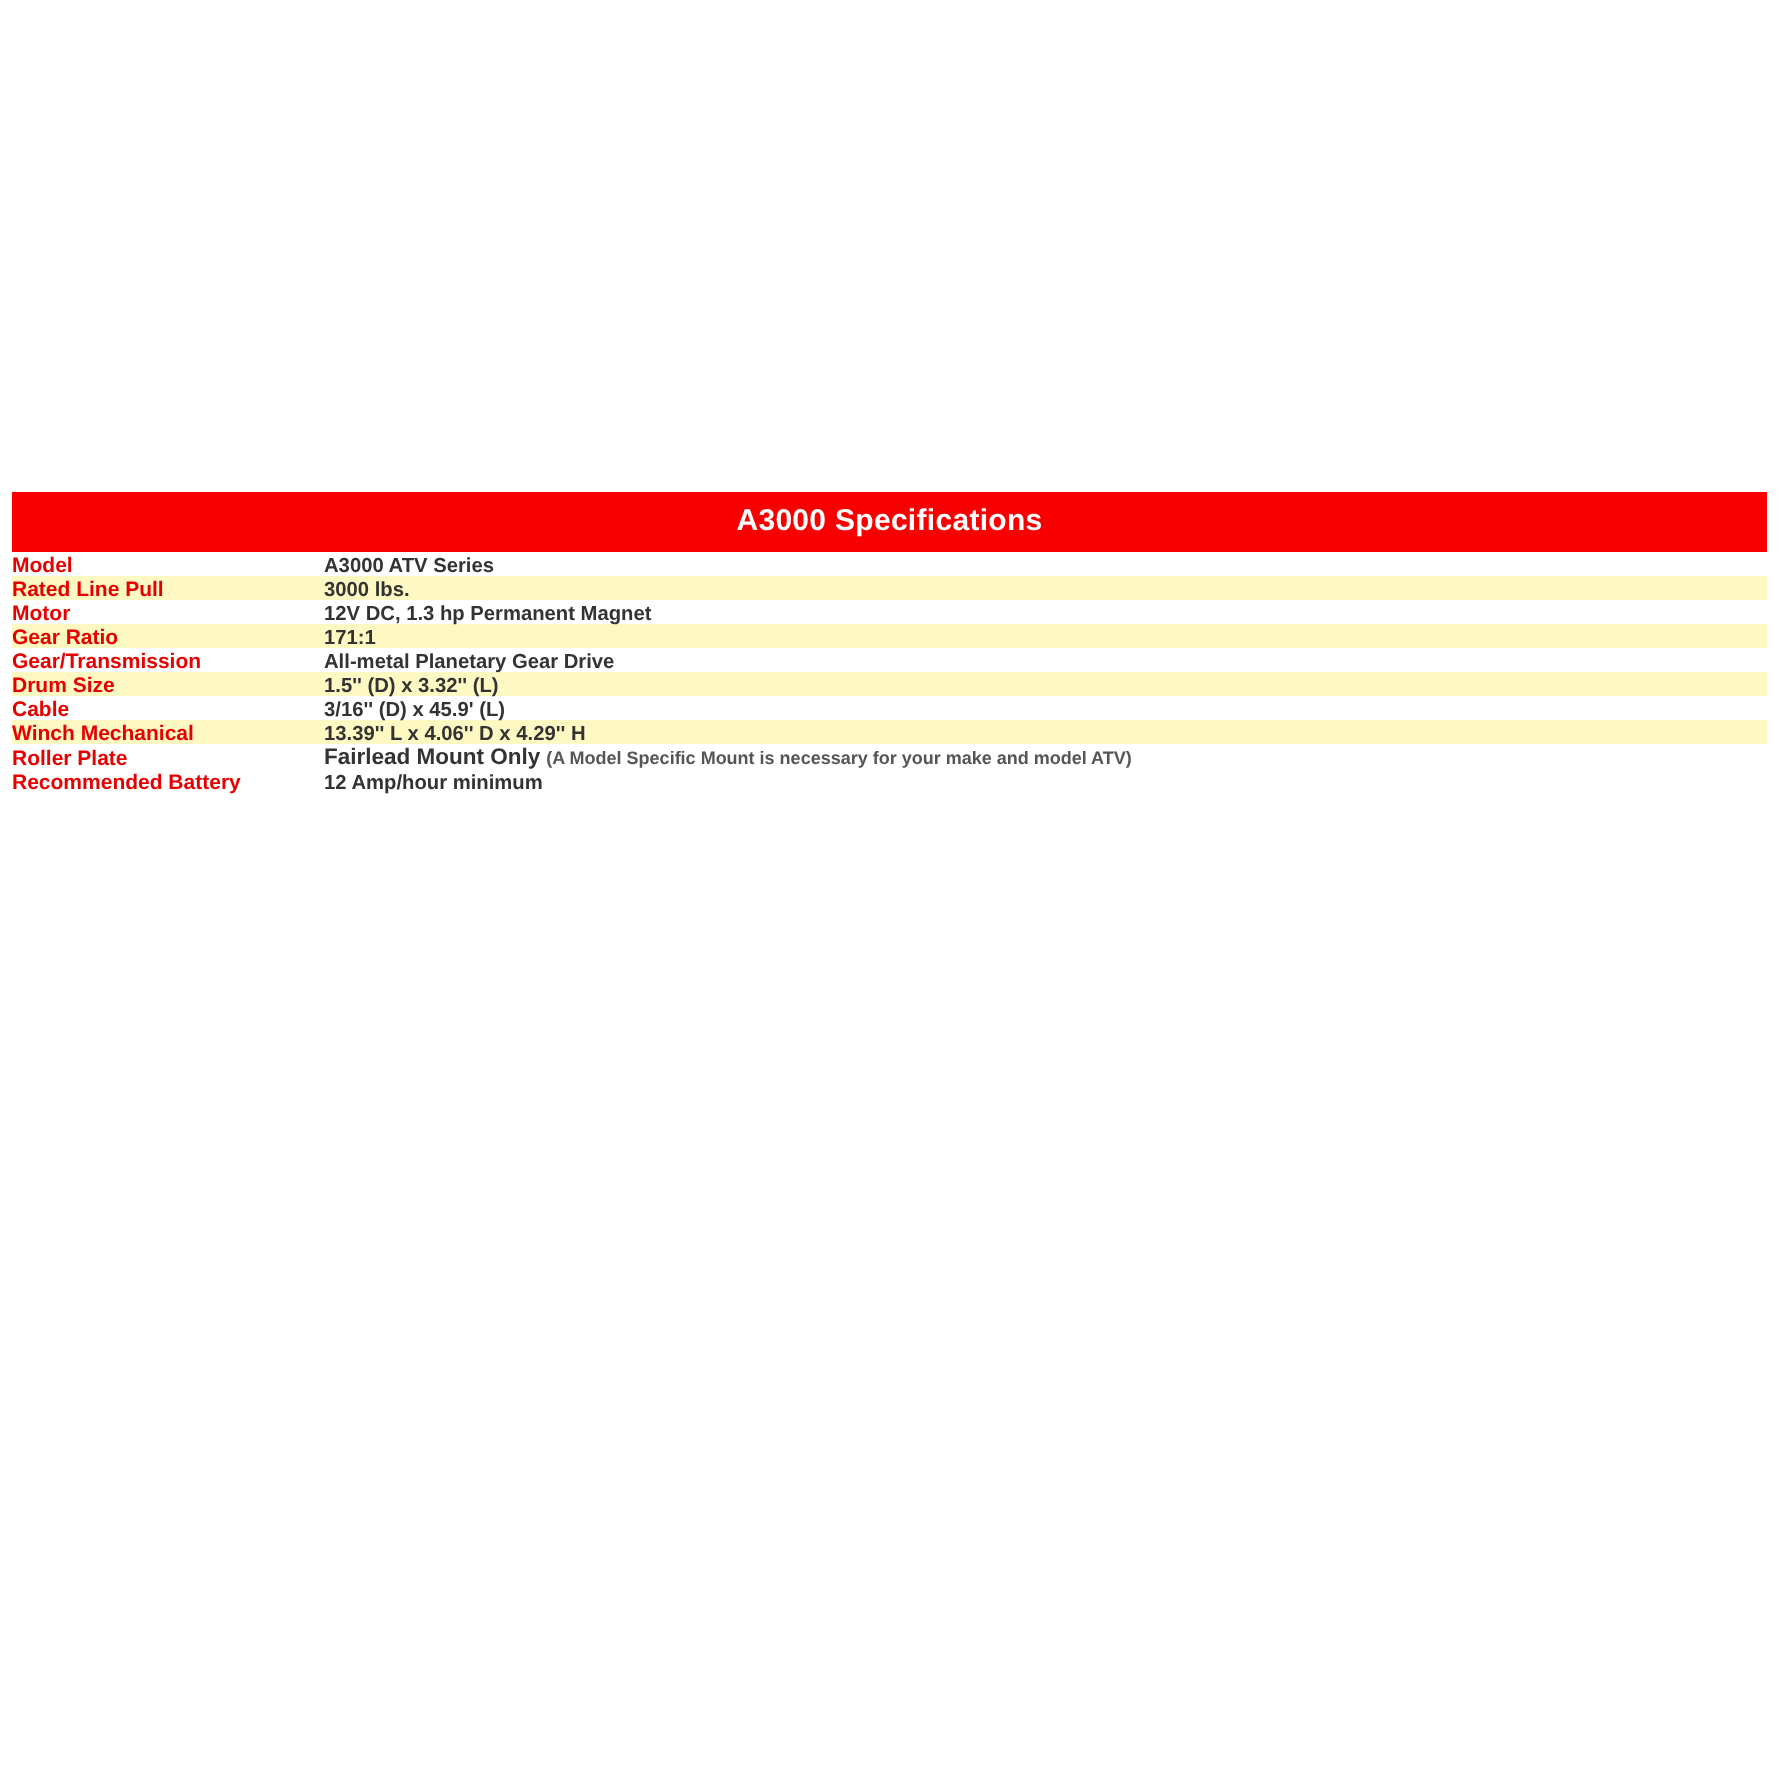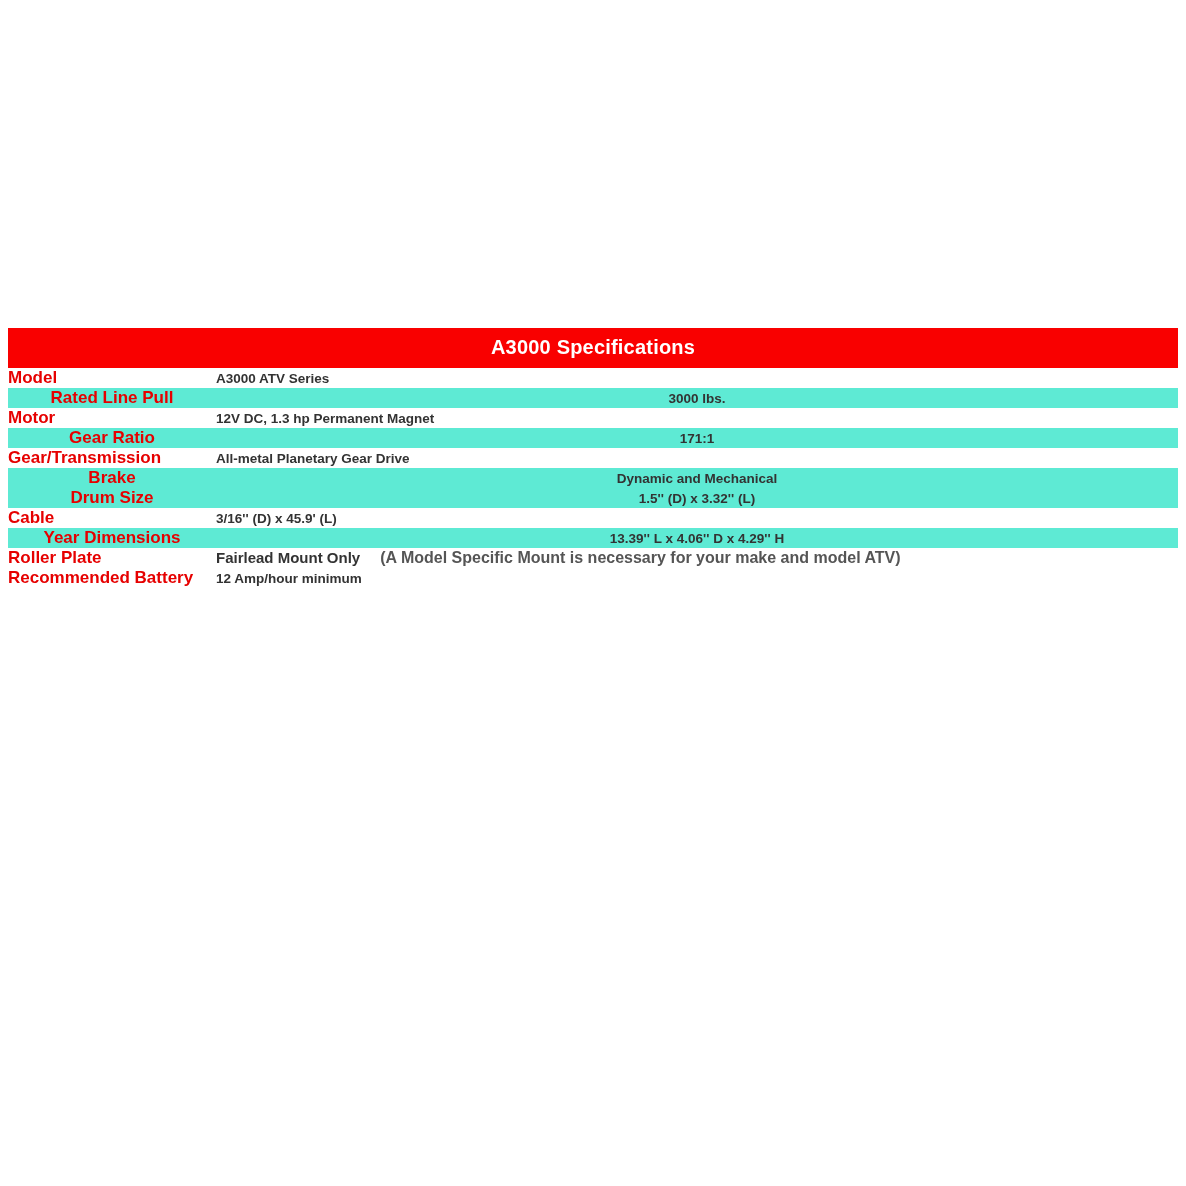--- a/index.html
+++ b/index.html
@@ -41,45 +41,45 @@
     text-align: center;
     padding: 8px 0 9px 0;
     letter-spacing: 0.2px;
   }
   table.spec-table td {
     padding: 0;
     vertical-align: middle;
     border: none;
   }
   tr.row-odd td { background: #ffffff; }
-  tr.row-even td { background: #5eead4; text-align: center; }
+  tr.row-even td { background: #fef9c3; }
 
   td.label {
     width: 208px;
     color: #e60000;
     font-weight: bold;
-    font-size: 17px;
+    font-size: 14px;
     padding: 7px 0 7px 6px;
     white-space: nowrap;
   }
   td.value {
     color: #333333;
     font-weight: bold;
     font-size: 13.5px;
     padding: 7px 6px 7px 0;
   }
   td.value .main {
     display: inline;
   }
   td.value .note {
     display: inline;
-    font-size: 16px;
+    font-size: 12px;
     font-weight: bold;
     color: #555555;
-    margin-left: 20px;
+    margin-left: 4px;
   }
   td.value.big .main {
     font-size: 15px;
   }
 </style>
 </head>
 <body>
 
 <div class="page">
   <div class="spec-wrap">
@@ -100,33 +100,29 @@
           </tr>
           <tr class="row-even">
             <td class="label">Gear Ratio</td>
             <td class="value"><span class="main">171:1</span></td>
           </tr>
           <tr class="row-odd">
             <td class="label">Gear/Transmission</td>
             <td class="value"><span class="main">All-metal Planetary Gear Drive</span></td>
           </tr>
           <tr class="row-even">
-            <td class="label">Brake</td>
-            <td class="value"><span class="main">Dynamic and Mechanical</span></td>
-          </tr>
-          <tr class="row-even">
             <td class="label">Drum Size</td>
             <td class="value"><span class="main">1.5'' (D) x 3.32'' (L)</span></td>
           </tr>
           <tr class="row-odd">
             <td class="label">Cable</td>
             <td class="value"><span class="main">3/16'' (D) x 45.9' (L)</span></td>
           </tr>
           <tr class="row-even">
-            <td class="label">Year Dimensions</td>
+            <td class="label">Winch Mechanical</td>
             <td class="value"><span class="main">13.39'' L x 4.06'' D x 4.29'' H</span></td>
           </tr>
           <tr class="row-odd">
             <td class="label">Roller Plate</td>
             <td class="value big"><span class="main">Fairlead Mount Only</span><span class="note">(A Model Specific Mount is necessary for your make and model ATV)</span></td>
           </tr>
           <tr class="row-odd">
             <td class="label">Recommended Battery</td>
             <td class="value"><span class="main">12 Amp/hour minimum</span></td>
           </tr>

